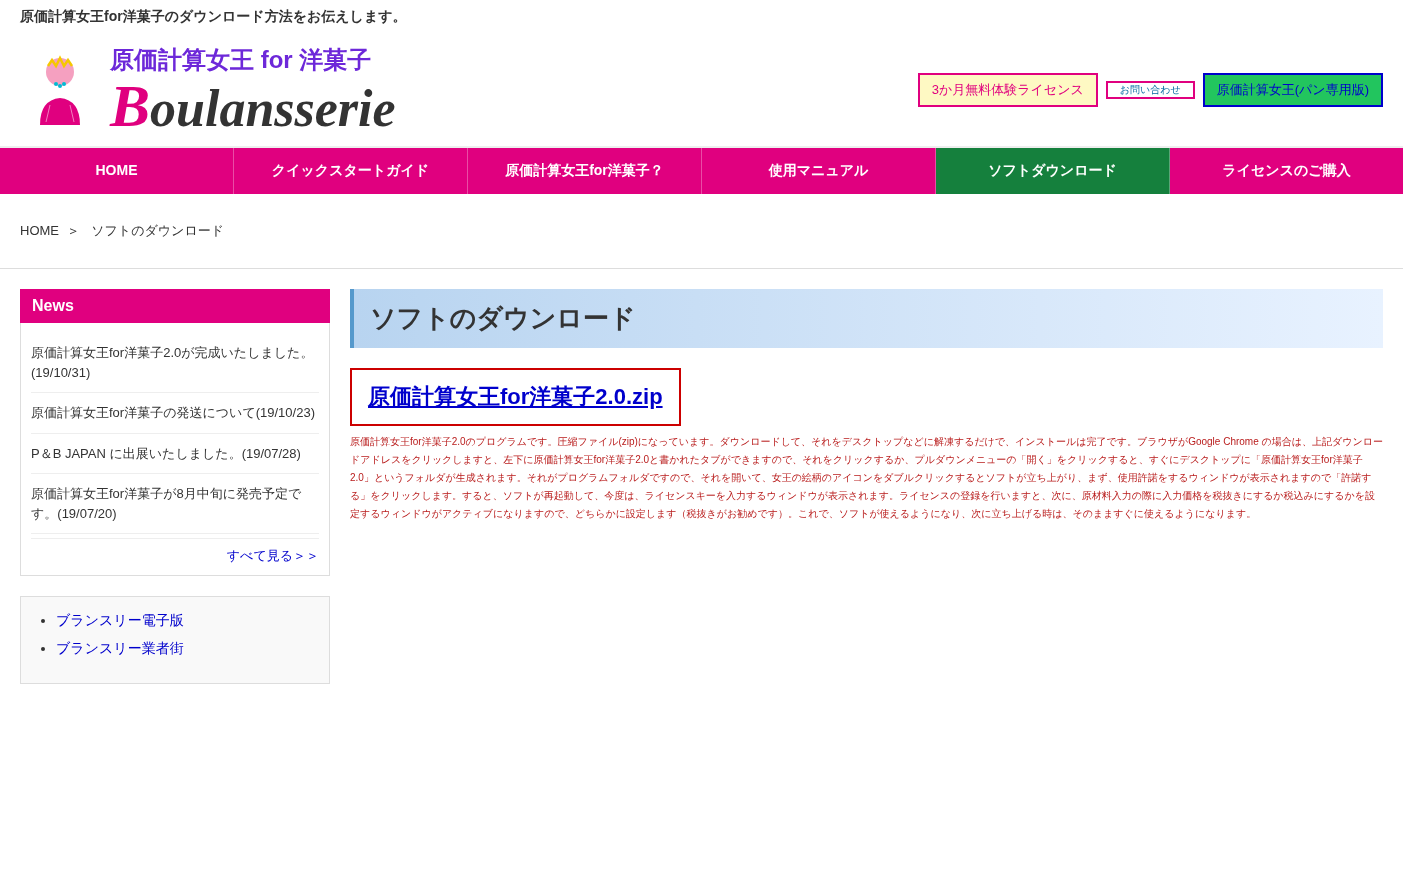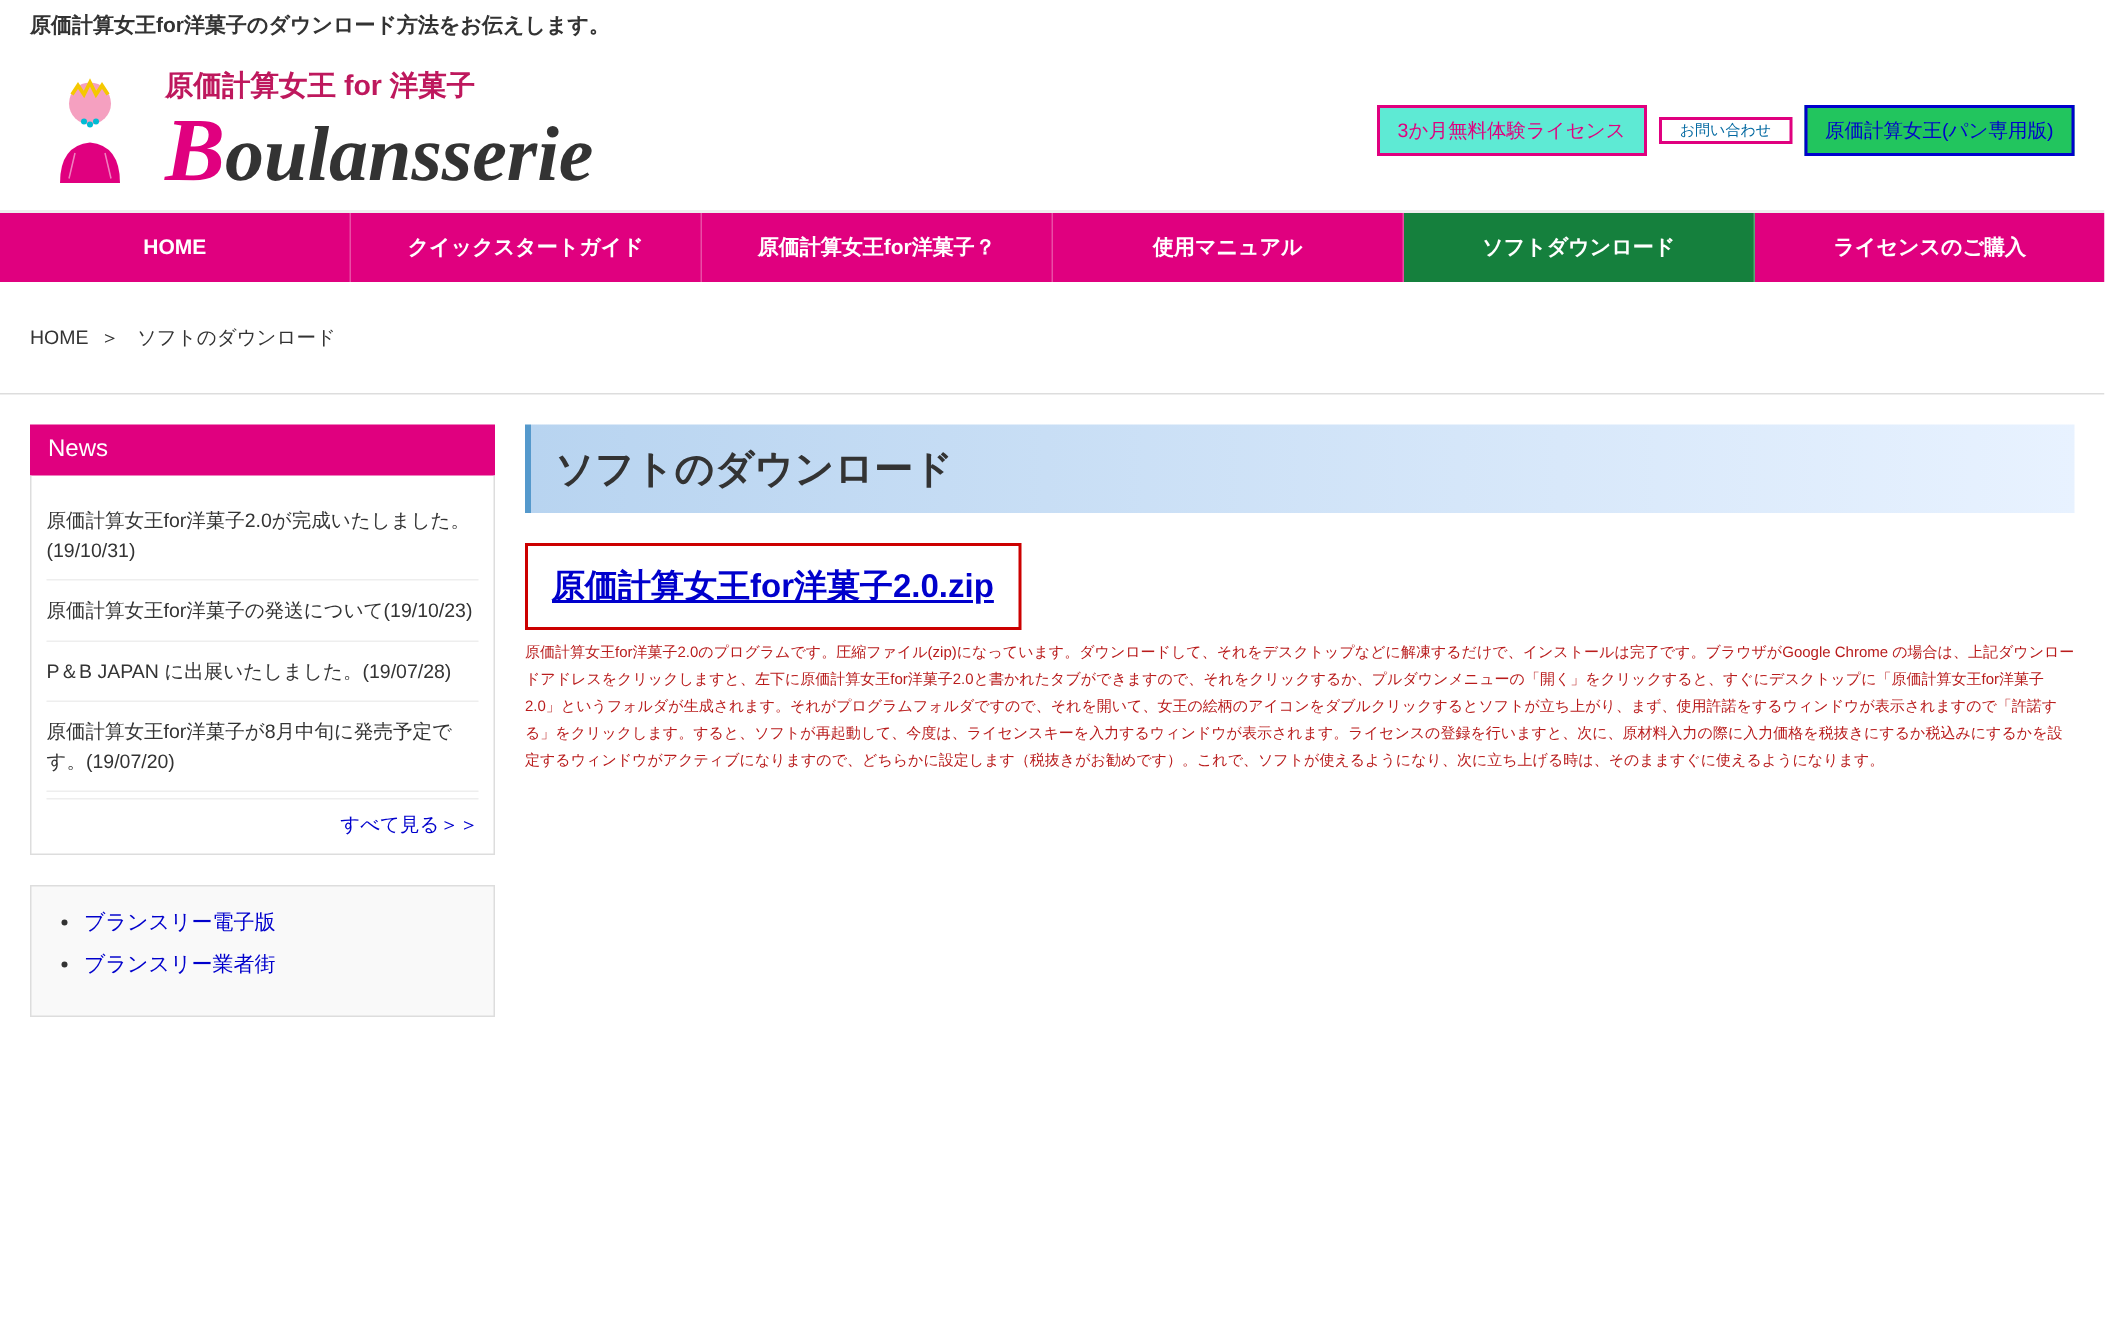--- a/index.html
+++ b/index.html
@@ -28,41 +28,41 @@
     }
     .logo-icon {
       width: 80px;
       height: 80px;
     }
     .logo-text-area {
       display: flex;
       flex-direction: column;
     }
     .logo-title {
-      font-size: 19px;
-      font-weight: bold;
-      color: #be185d;
+      font-size: 24px;
+      font-weight: bold;
+      color: #6d28d9;
     }
     .logo-brand {
       font-size: 52px;
       font-weight: bold;
       color: #e0007f;
       line-height: 1;
       font-family: Georgia, serif;
       font-style: italic;
     }
     .header-right {
       display: flex;
       gap: 8px;
       align-items: center;
     }
     .btn-trial {
       border: 2px solid #e0007f;
       color: #e0007f;
-      background: #5eead4;
+      background: #fef9c3;
       padding: 6px 12px;
       font-size: 13px;
       cursor: pointer;
       font-family: inherit;
     }
     .btn-contact {
       border: 2px solid #e0007f;
       color: #0369a1;
       background: #fff;
       padding: 0 12px;
@@ -122,21 +122,21 @@
 
     
     .sidebar {
       width: 310px;
       flex-shrink: 0;
     }
     .sidebar-news-header {
       background: #e0007f;
       color: #fff;
       font-size: 16px;
-      font-weight: normal;
+      font-weight: bold;
       padding: 8px 12px;
     }
     .sidebar-news-body {
       border: 1px solid #ddd;
       border-top: none;
       padding: 10px;
     }
     .news-item {
       padding: 10px 0;
       border-bottom: 1px solid #eee;

